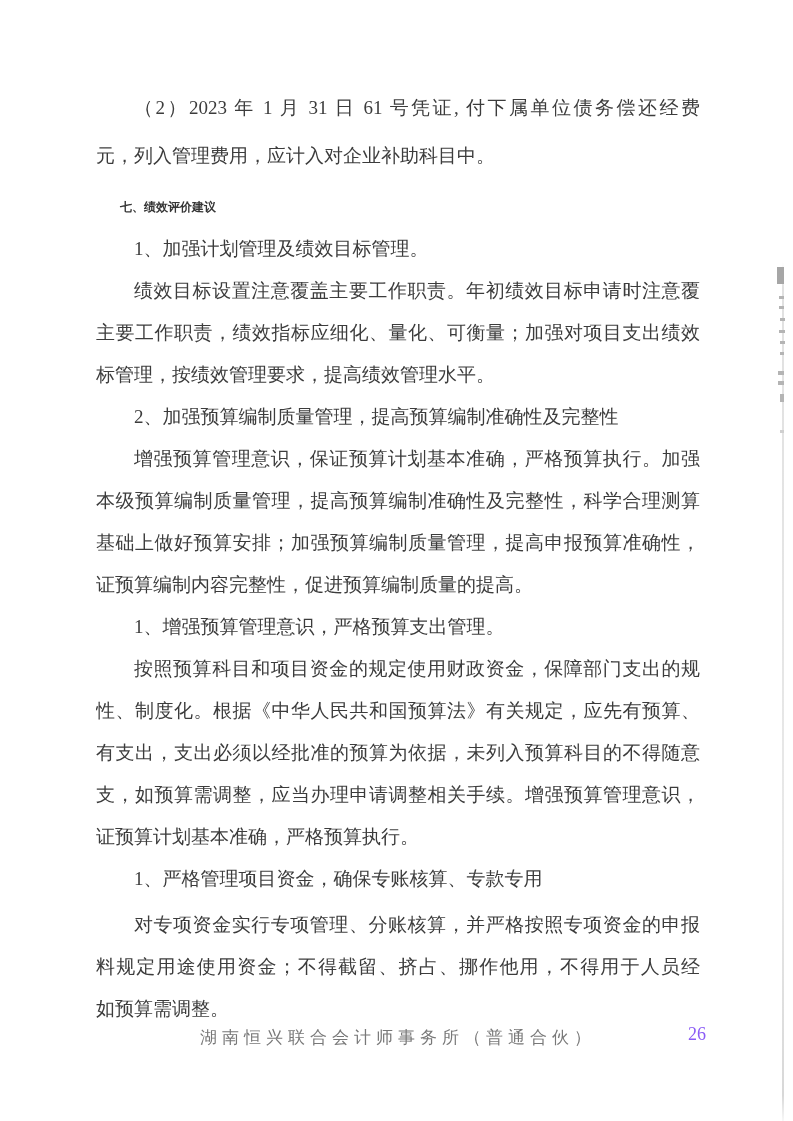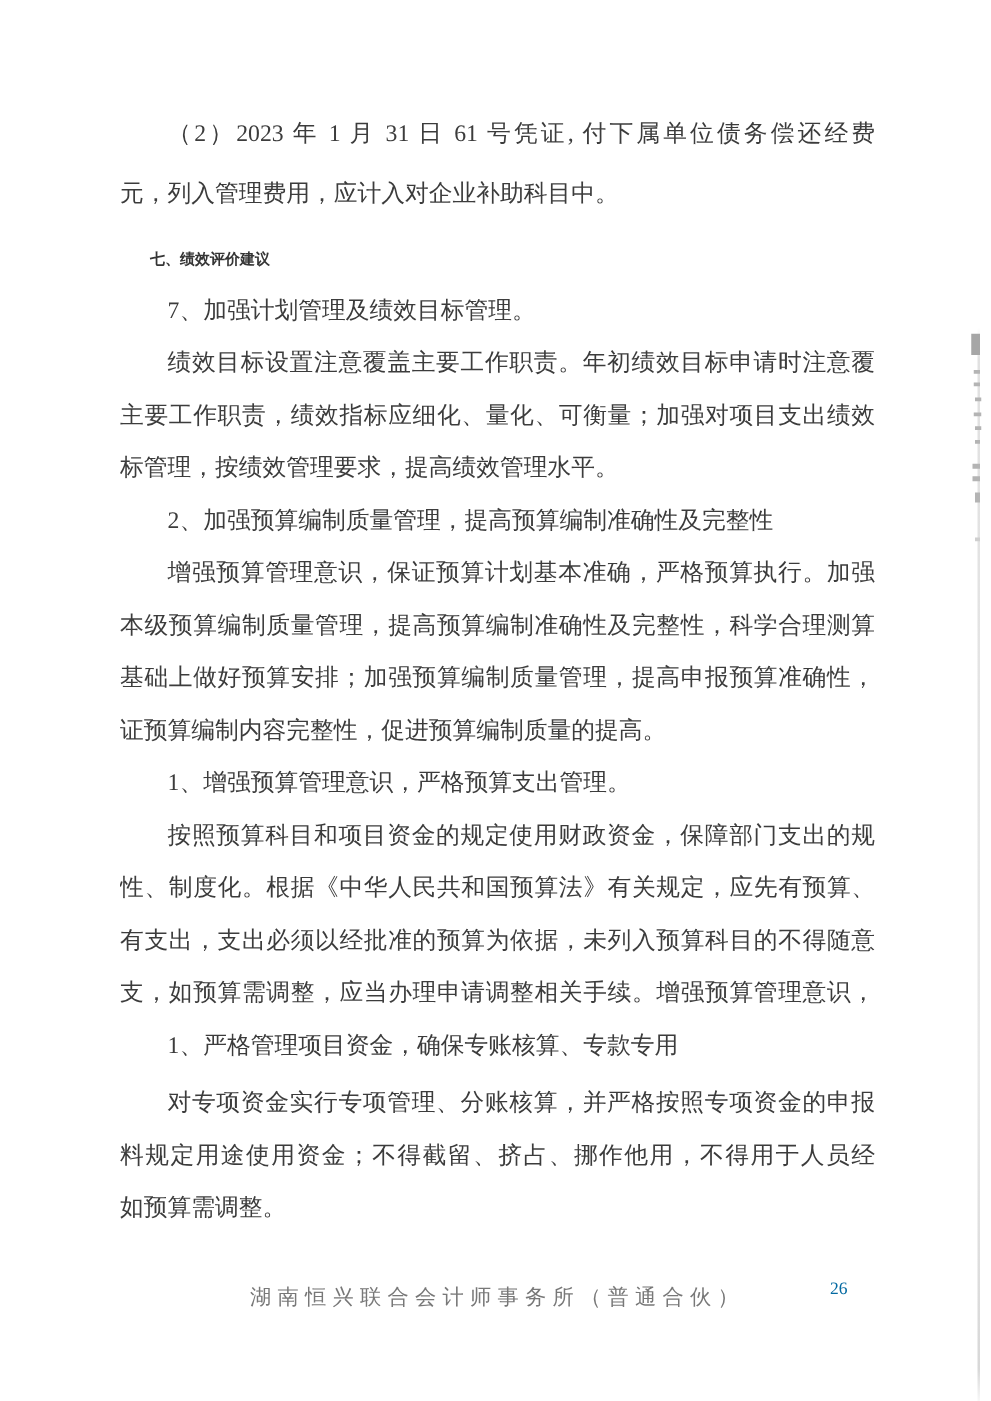--- a/index.html
+++ b/index.html
@@ -46,24 +46,24 @@
     left: 96px;
     top: 1026px;
     width: 604px;
     text-align: center;
     font-size: 17px;
     letter-spacing: 5px;
     color: #787878;
   }
   .page-number {
     position: absolute;
-    left: 664px;
+    left: 688px;
     top: 1024px;
-    font-size: 14px;
-    color: #0369a1;
+    font-size: 18px;
+    color: #8b5cf6;
   }
   
   .scan-line {
     position: absolute;
     left: 782px;
     top: 262px;
     width: 2px;
     height: 859px;
     background: linear-gradient(to bottom,
       rgba(200,200,200,0.0) 0%,
@@ -93,21 +93,21 @@
   <div class="content">
 
     <div class="block-1">
       <div class="line indent justify">（2）2023 年 1 月 31 日 61 号凭证, 付下属单位债务偿还经费 4500000</div>
       <div class="line">元，列入管理费用，应计入对企业补助科目中。</div>
     </div>
 
     <div class="heading">七、绩效评价建议</div>
 
     <div>
-      <div class="line indent">7、加强计划管理及绩效目标管理。</div>
+      <div class="line indent">1、加强计划管理及绩效目标管理。</div>
     </div>
 
     <div>
       <div class="line indent justify">绩效目标设置注意覆盖主要工作职责。年初绩效目标申请时注意覆盖</div>
       <div class="line justify">主要工作职责，绩效指标应细化、量化、可衡量；加强对项目支出绩效目</div>
       <div class="line">标管理，按绩效管理要求，提高绩效管理水平。</div>
     </div>
 
     <div>
       <div class="line indent">2、加强预算编制质量管理，提高预算编制准确性及完整性</div>
@@ -122,20 +122,21 @@
 
     <div>
       <div class="line indent">1、增强预算管理意识，严格预算支出管理。</div>
     </div>
 
     <div>
       <div class="line indent justify">按照预算科目和项目资金的规定使用财政资金，保障部门支出的规范</div>
       <div class="line justify">性、制度化。根据《中华人民共和国预算法》有关规定，应先有预算、后</div>
       <div class="line justify">有支出，支出必须以经批准的预算为依据，未列入预算科目的不得随意列</div>
       <div class="line justify">支，如预算需调整，应当办理申请调整相关手续。增强预算管理意识，保</div>
+      <div class="line">证预算计划基本准确，严格预算执行。</div>
     </div>
 
     <div>
       <div class="line indent">1、严格管理项目资金，确保专账核算、专款专用</div>
     </div>
 
     <div style="margin-top:4px;">
       <div class="line indent justify">对专项资金实行专项管理、分账核算，并严格按照专项资金的申报资</div>
       <div class="line justify">料规定用途使用资金；不得截留、挤占、挪作他用，不得用于人员经费、</div>
       <div class="line">如预算需调整。</div>

